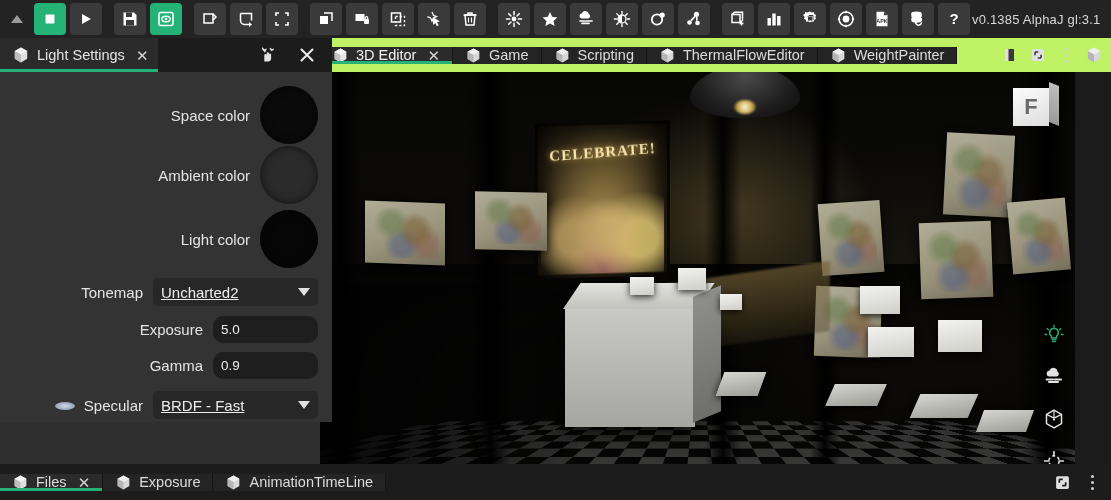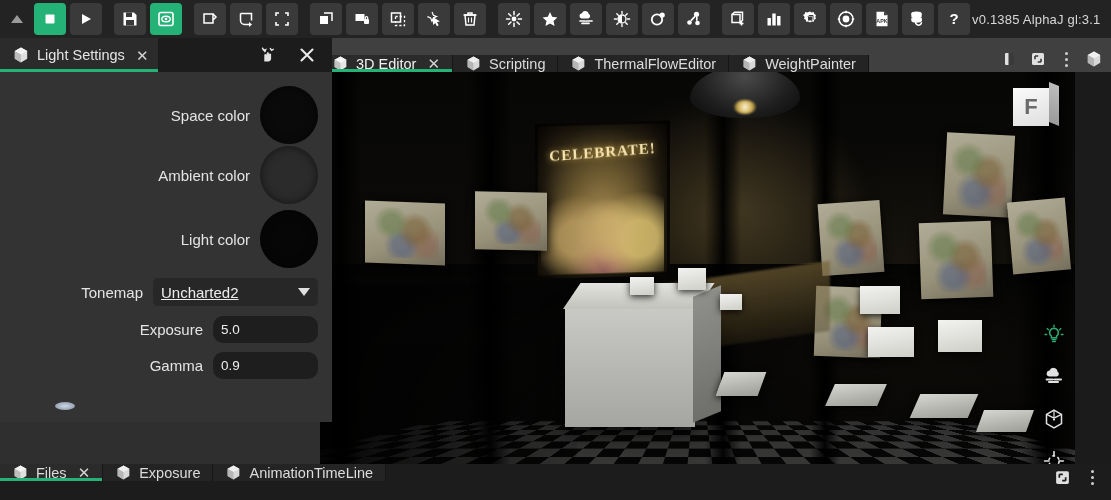--- a/index.html
+++ b/index.html
@@ -37,22 +37,22 @@
   .version {
     margin-left: auto; margin-right: 12px;
     font-size: 13px; color: #d8d8d8;
     letter-spacing: .2px; white-space: nowrap;
   }
 
   
   .tabbar {
     position: absolute; left: 0; top: 38px;
     width: 1111px; height: 34px;
-    background: #404040;
-    display: flex; align-items: flex-end;
+    background: #bef264;
+    display: flex; align-items: center;
   }
   .tab {
     display: flex; align-items: center;
     gap: 7px; padding: 0 12px;
     background: #2b2b2b;
     border-right: 1px solid #161616;
     position: relative;
     cursor: pointer;
     white-space: nowrap;
   }
@@ -321,21 +321,21 @@
     width: 20px; height: 8px; border-radius: 50%;
     background: radial-gradient(ellipse, #cfd8e8, #7d8a9c);
     z-index: 6;
   }
 
   
   .bottombar {
     position: absolute; left: 0; bottom: 0;
     width: 1111px; height: 36px;
     background: #1c1c1c;
-    display: flex; align-items: flex-start;
+    display: flex; align-items: center;
   }
   .bottombar .tab { background: #2b2b2b; }
   .bottombar .tab.inactive { background: #242424; }
   .bb-right {
     margin-left: auto; display: flex; align-items: center;
     gap: 4px; padding-right: 6px;
   }
   .dots { display: flex; flex-direction: column; gap: 3px; align-items: center; }
   .dots i { width: 3px; height: 3px; border-radius: 50%; background: #d0d0d0; display: block; }
 
@@ -563,20 +563,28 @@
     <div class="tab active">
       <svg class="icon-cube" width="17" height="17" viewBox="0 0 18 18">
         <path d="M9 1.6l6.2 3.3v7.8L9 16.4 2.8 12.7V4.9z" fill="#e6e6e6"></path>
         <path d="M9 1.6L2.8 4.9 9 8.4l6.2-3.5z" fill="#f6f6f6"></path>
         <path d="M9 8.4v8L2.8 12.7V4.9z" fill="#c2c2c2"></path>
       </svg>
       <span class="tab-label">3D Editor</span>
       <span class="tab-x">✕</span>
     </div>
 
+    <div class="tab inactive">
+      <svg class="icon-cube" width="17" height="17" viewBox="0 0 18 18">
+        <path d="M9 1.6l6.2 3.3v7.8L9 16.4 2.8 12.7V4.9z" fill="#d8d8d8"></path>
+        <path d="M9 1.6L2.8 4.9 9 8.4l6.2-3.5z" fill="#efefef"></path>
+        <path d="M9 8.4v8L2.8 12.7V4.9z" fill="#b5b5b5"></path>
+      </svg>
+      <span class="tab-label">Game</span>
+    </div>
 
     <div class="tab inactive">
       <svg class="icon-cube" width="17" height="17" viewBox="0 0 18 18">
         <path d="M9 1.6l6.2 3.3v7.8L9 16.4 2.8 12.7V4.9z" fill="#d8d8d8"></path>
         <path d="M9 1.6L2.8 4.9 9 8.4l6.2-3.5z" fill="#efefef"></path>
         <path d="M9 8.4v8L2.8 12.7V4.9z" fill="#b5b5b5"></path>
       </svg>
       <span class="tab-label">Scripting</span>
     </div>
 
@@ -789,20 +797,27 @@
       <div class="prop-row" style="margin-bottom:9px;">
         <span class="prop-label">Exposure</span>
         <span class="field w105">5.0</span>
       </div>
 
       <div class="prop-row" style="margin-bottom:12px;">
         <span class="prop-label">Gamma</span>
         <span class="field w105">0.9</span>
       </div>
 
+      <div class="prop-row">
+        <span class="prop-label">Specular</span>
+        <span class="select w165">
+          <span class="sel-val">BRDF - Fast</span>
+          <span class="caret"></span>
+        </span>
+      </div>
 
     </div>
   </div>
 
   <div class="bottombar">
     <div class="tab" style="position:relative;">
       <svg class="icon-cube" width="17" height="17" viewBox="0 0 18 18">
         <path d="M9 1.6l6.2 3.3v7.8L9 16.4 2.8 12.7V4.9z" fill="#e0e0e0"></path>
         <path d="M9 1.6L2.8 4.9 9 8.4l6.2-3.5z" fill="#f4f4f4"></path>
         <path d="M9 8.4v8L2.8 12.7V4.9z" fill="#bdbdbd"></path>

